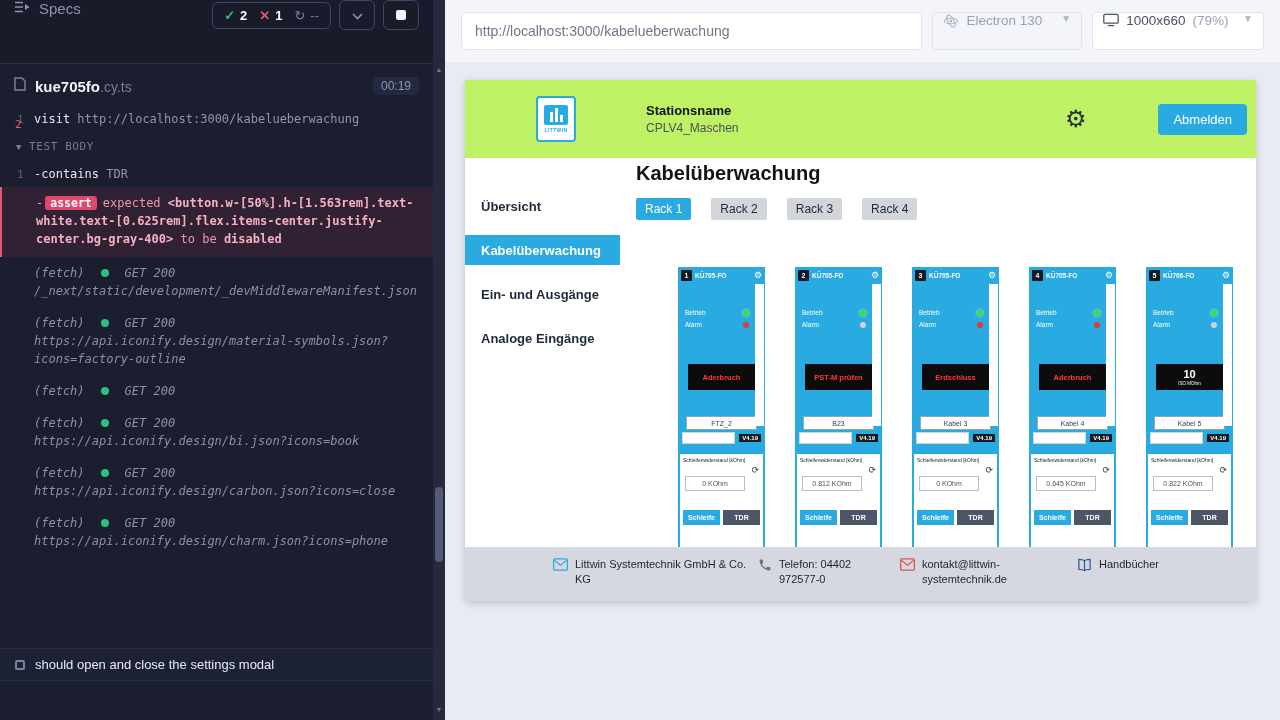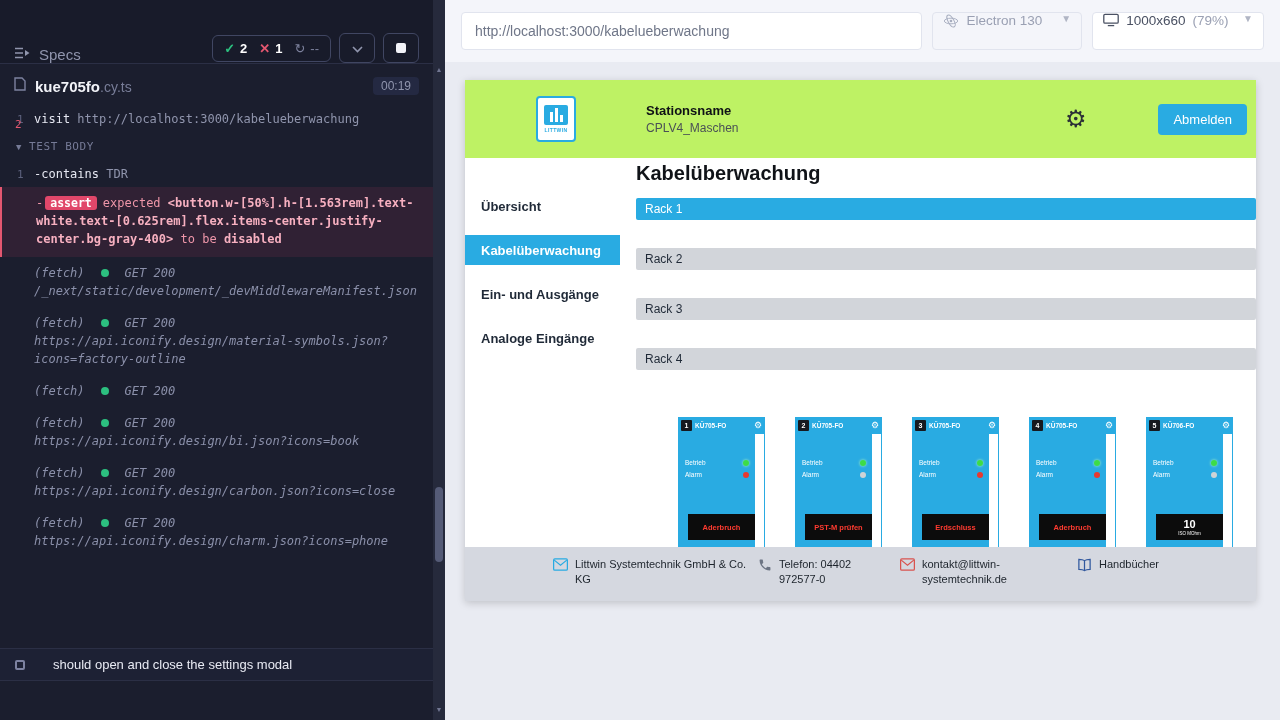--- a/index.html
+++ b/index.html
@@ -1,21 +1,21 @@
 <!DOCTYPE html>
 <html><head>
 <meta charset="utf-8">
 <style>
   * { margin:0; padding:0; box-sizing:border-box; }
   html,body { width:1280px; height:720px; overflow:hidden; font-family:"Liberation Sans",sans-serif; }
   .screen { position:relative; width:1280px; height:720px; background:#1b1e2e; overflow:hidden; }
 
   
   .cy-panel { position:absolute; left:0; top:0; width:433px; height:720px; background:#1b1e2e; overflow:hidden; }
-  .cy-header { height:64px; display:flex; align-items:flex-end; justify-content:space-between; padding:0 14px; border-bottom:1px solid #2b2f45; background:#181b2a; }
+  .cy-header { height:64px; display:flex; align-items:flex-start; justify-content:space-between; padding:0 14px; border-bottom:1px solid #2b2f45; background:#181b2a; }
   .specs-btn { display:flex; align-items:center; gap:9px; color:#9095ad; font-size:15px; cursor:pointer; }
   .cy-controls { display:flex; align-items:center; gap:8px; }
   .stats-pill { display:flex; align-items:center; gap:12px; border:1px solid #404662; border-radius:6px; padding:5px 11px; font-size:13px; }
   .stat { display:flex; align-items:center; gap:5px; color:#fff; font-weight:bold; }
   .stat .ok { color:#2cbf7f; font-weight:bold; }
   .stat .bad { color:#e45770; font-weight:bold; }
   .stat.pend { color:#7c819c; font-weight:normal; }
   .sq-btn { width:36px; height:30px; border:1px solid #404662; border-radius:6px; display:flex; align-items:center; justify-content:center; color:#9095ad; cursor:pointer; }
   .stop-glyph { width:10px; height:10px; background:#f2f3f8; border-radius:2px; }
 
@@ -32,21 +32,21 @@
   .section-row { padding:9px 14px 7px 16px; color:#767b97; font-size:11px; letter-spacing:.6px; display:flex; align-items:center; gap:7px; }
   .chev { font-size:9px; color:#767b97; }
   .assert-row { background:#302134; border-left:2px solid #e45770; padding:7px 16px 9px 34px; color:#ef96a9; margin-top:2px; }
   .assert-row .row-num { color:#e45770; left:15px; top:9px; }
   .assert-badge { background:#e1476a; color:#fff; font-weight:bold; border-radius:3px; padding:0 5px; margin:0 6px 0 2px; font-size:11.5px; }
   .assert-strong { font-weight:bold; color:#f7b0c0; }
   .fetch-row { padding:7px 14px 7px 34px; color:#8b90aa; font-style:italic; }
   .fetch-line1 { display:flex; align-items:center; gap:16px; }
   .dot-ok { width:8px; height:8px; border-radius:50%; background:#2cbf7f; display:inline-block; }
   .fetch-url { overflow-wrap:anywhere; display:block; }
-  .next-test-bar { position:absolute; left:0; right:0; top:648px; height:33px; background:#1d2134; border-top:1px solid #2b2f45; border-bottom:1px solid #2b2f45; display:flex; align-items:center; gap:28px; padding:0 15px; color:#e8eaf3; font-size:13px; font-family:"Liberation Sans",sans-serif; }
+  .next-test-bar { position:absolute; left:0; right:0; top:648px; height:33px; background:#1d2134; border-top:1px solid #2b2f45; border-bottom:1px solid #2b2f45; display:flex; align-items:center; gap:10px; padding:0 15px; color:#e8eaf3; font-size:13px; font-family:"Liberation Sans",sans-serif; }
   .test-icon { width:10px; height:10px; border:2px solid #7d82a0; border-radius:2px; flex:none; }
 
   
   .cy-scroll { position:absolute; left:433px; top:0; width:12px; height:720px; background:#262a3c; }
   .scroll-arrow { position:absolute; left:0; width:12px; text-align:center; color:#717691; font-size:7px; }
   .scroll-thumb { position:absolute; left:2px; top:487px; width:8px; height:75px; background:#555b77; border-radius:4px; }
 
   
   .aut { position:absolute; left:445px; top:0; width:835px; height:720px; background:#e9ebf2; }
   .aut-toolbar { height:62px; background:#f4f5fa; display:flex; align-items:center; padding:0 16px; gap:10px; }
@@ -72,21 +72,21 @@
   .gear-big { font-size:24px; color:#2b2f36; margin-right:72px; cursor:pointer; line-height:1; }
   .logout-btn { margin-right:9px; background:#29abe2; color:#fff; border:none; border-radius:4px; font-size:13px; padding:8px 15px; cursor:pointer; font-family:"Liberation Sans",sans-serif; }
 
   .app-body { flex:1; display:flex; overflow:hidden; }
   .sidebar { width:155px; flex:none; padding-top:26px; }
   .nav-item { height:44px; display:flex; align-items:center; padding:0 16px; font-weight:bold; font-size:13px; color:#1f2937; cursor:pointer; }
   .nav-item.active { background:#29abe2; color:#fff; height:30px; margin:7px 0; }
 
   .main { flex:1; padding:2px 0 0 16px; display:flex; flex-direction:column; overflow:hidden; }
   .page-title { font-size:20px; font-weight:bold; color:#101318; line-height:26px; }
-  .tabs { margin-top:12px; display:flex; gap:28px;flex-direction:column; }
+  .tabs { margin-top:12px; display:flex; gap:20px; }
   .tab { padding:4px 9px; font-size:12px; background:#d2d5da; color:#1f2937; border-radius:2px; cursor:pointer; }
   .tab.active { background:#29abe2; color:#fff; }
   .cards { margin-top:47px; padding-left:42px; display:flex; gap:30px; }
 
   .card { width:87px; height:330px; background:#29abe2; position:relative; flex:none; }
   .card-head { height:16px; display:flex; align-items:center; padding:2px 3px; }
   .card-num { width:11px; height:11px; background:#16191f; color:#fff; font-size:7px; font-weight:bold; display:flex; align-items:center; justify-content:center; border-radius:1px; flex:none; }
   .card-model { font-size:6.5px; font-weight:bold; color:#fff; margin-left:3px; flex:1; }
   .card-gear { color:#fff; font-size:9px; line-height:1; cursor:pointer; }
   .card-strip { position:absolute; top:17px; right:1px; width:9px; height:142px; background:#fff; }

